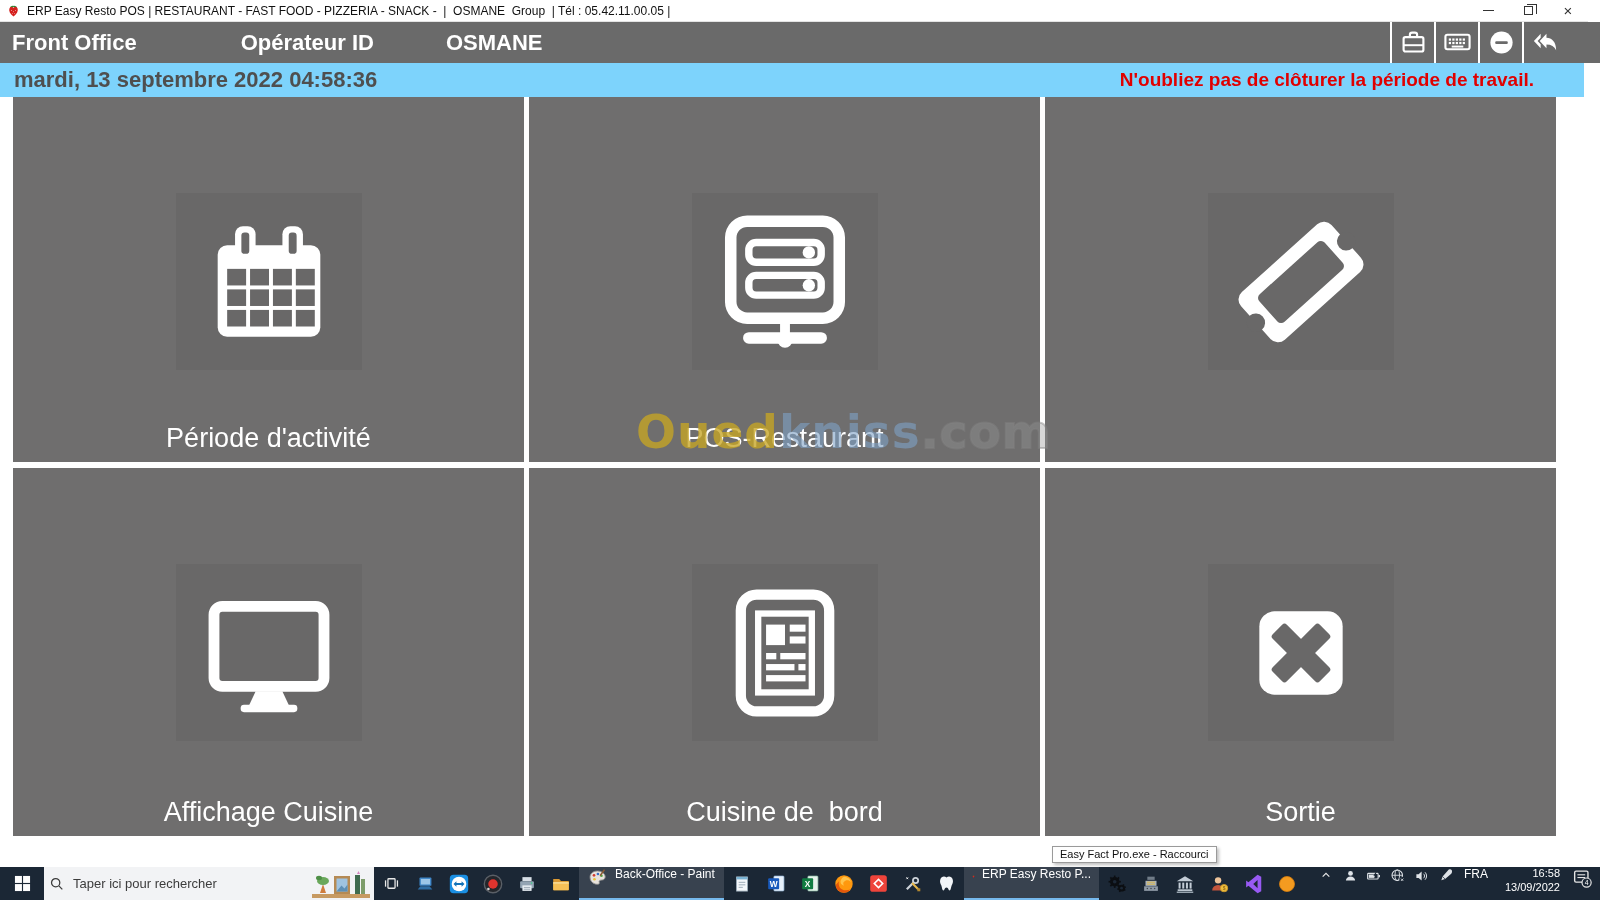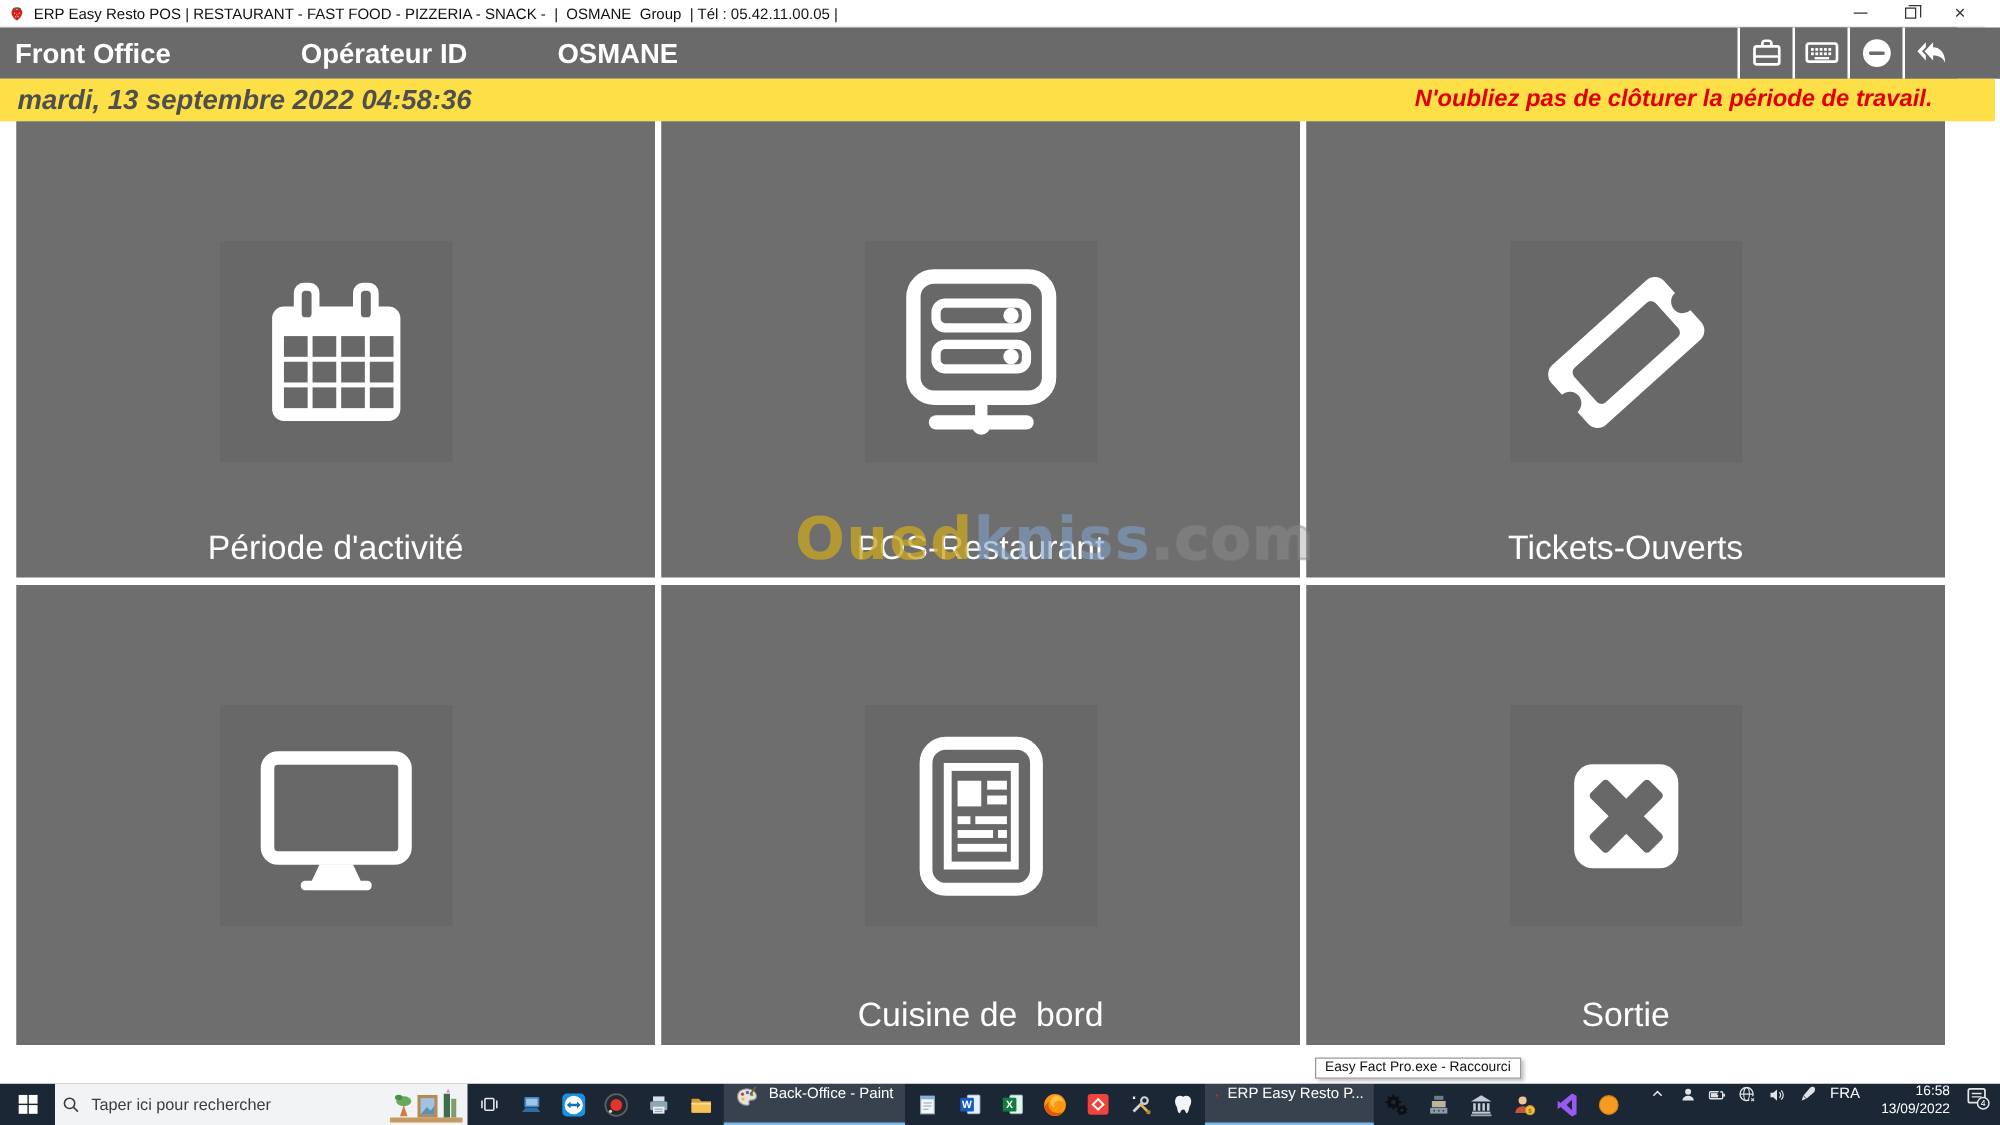--- a/index.html
+++ b/index.html
@@ -25,21 +25,21 @@
   .menu-item { color:#fff; font-weight:bold; font-size:22px; }
   .mi-0 { margin-left:12px; }
   .mi-1 { margin-left:104px; }
   .mi-2 { margin-left:72px; }
   .menu-icons { margin-left:auto; display:flex; height:41px; margin-right:34px; }
   .menu-ic-box { width:44px; height:41px; display:flex; align-items:center; justify-content:center;
     background:#6a6a6a; border-left:2px solid #fff; }
   .menu-ic-box:first-child { border-left:2px solid #fff; }
 
   
-  .infobar { position:absolute; top:63px; left:0; right:4px; height:34px; background:#fde047;font-style:italic; }
+  .infobar { position:absolute; top:63px; left:0; right:16px; height:34px; background:#7dd3fc; }
   .datetime { position:absolute; left:14px; top:4px; font-size:22px; font-weight:600; color:#4f4f4f; }
   .warning { position:absolute; right:50px; top:6px; font-size:19px; font-weight:bold; color:#e00000; }
 
   
   .grid { position:absolute; top:97px; left:13px; width:1543px; height:739px;
     display:grid; grid-template-columns:repeat(3,1fr); grid-template-rows:365px 368px; gap:6px 5px; z-index:10; }
   .tile { position:relative; background:#6f6e6e; cursor:pointer; }
   .tile-iconbox { position:absolute; top:96px; left:calc(50% - 93px); width:186px; height:177px;
     background:#696868; display:flex; align-items:center; justify-content:center; }
   .tile-label { position:absolute; bottom:8px; left:0; width:100%; text-align:center;
@@ -207,31 +207,31 @@
       <div class="tile-iconbox">
         <svg width="152" height="152" viewBox="0 0 180 180">
           <g transform="rotate(-42 90 90)">
             <rect x="18" y="52" width="144" height="76" rx="12" fill="#fff"></rect>
             <rect x="38" y="68" width="104" height="44" rx="6" fill="#696868"></rect>
             <circle cx="18" cy="90" r="11" fill="#696868"></circle>
             <circle cx="162" cy="90" r="11" fill="#696868"></circle>
           </g>
         </svg>
       </div>
-      <div class="tile-label">Tickets-Ouverts</div>
     </div>
 
     <div class="tile">
       <div class="tile-iconbox">
         <svg width="150" height="150" viewBox="0 0 180 180">
           <rect x="24" y="34" width="132" height="96" rx="10" fill="#696868" stroke="#fff" stroke-width="13"></rect>
           <polygon points="74,136 106,136 114,153 66,153" fill="#fff"></polygon>
           <rect x="56" y="152" width="68" height="9" rx="4" fill="#fff"></rect>
         </svg>
       </div>
+      <div class="tile-label">Affichage Cuisine</div>
     </div>
 
     <div class="tile">
       <div class="tile-iconbox">
         <svg width="142" height="142" viewBox="0 0 180 180">
           <rect x="34" y="16" width="112" height="148" rx="20" stroke="#fff" stroke-width="13" fill="#696868"></rect>
           <rect x="56" y="40" width="68" height="100" stroke="#fff" stroke-width="8" fill="none"></rect>
           <g fill="#fff">
             <rect x="66" y="54" width="24" height="26"></rect>
             <rect x="96" y="54" width="20" height="9"></rect>

